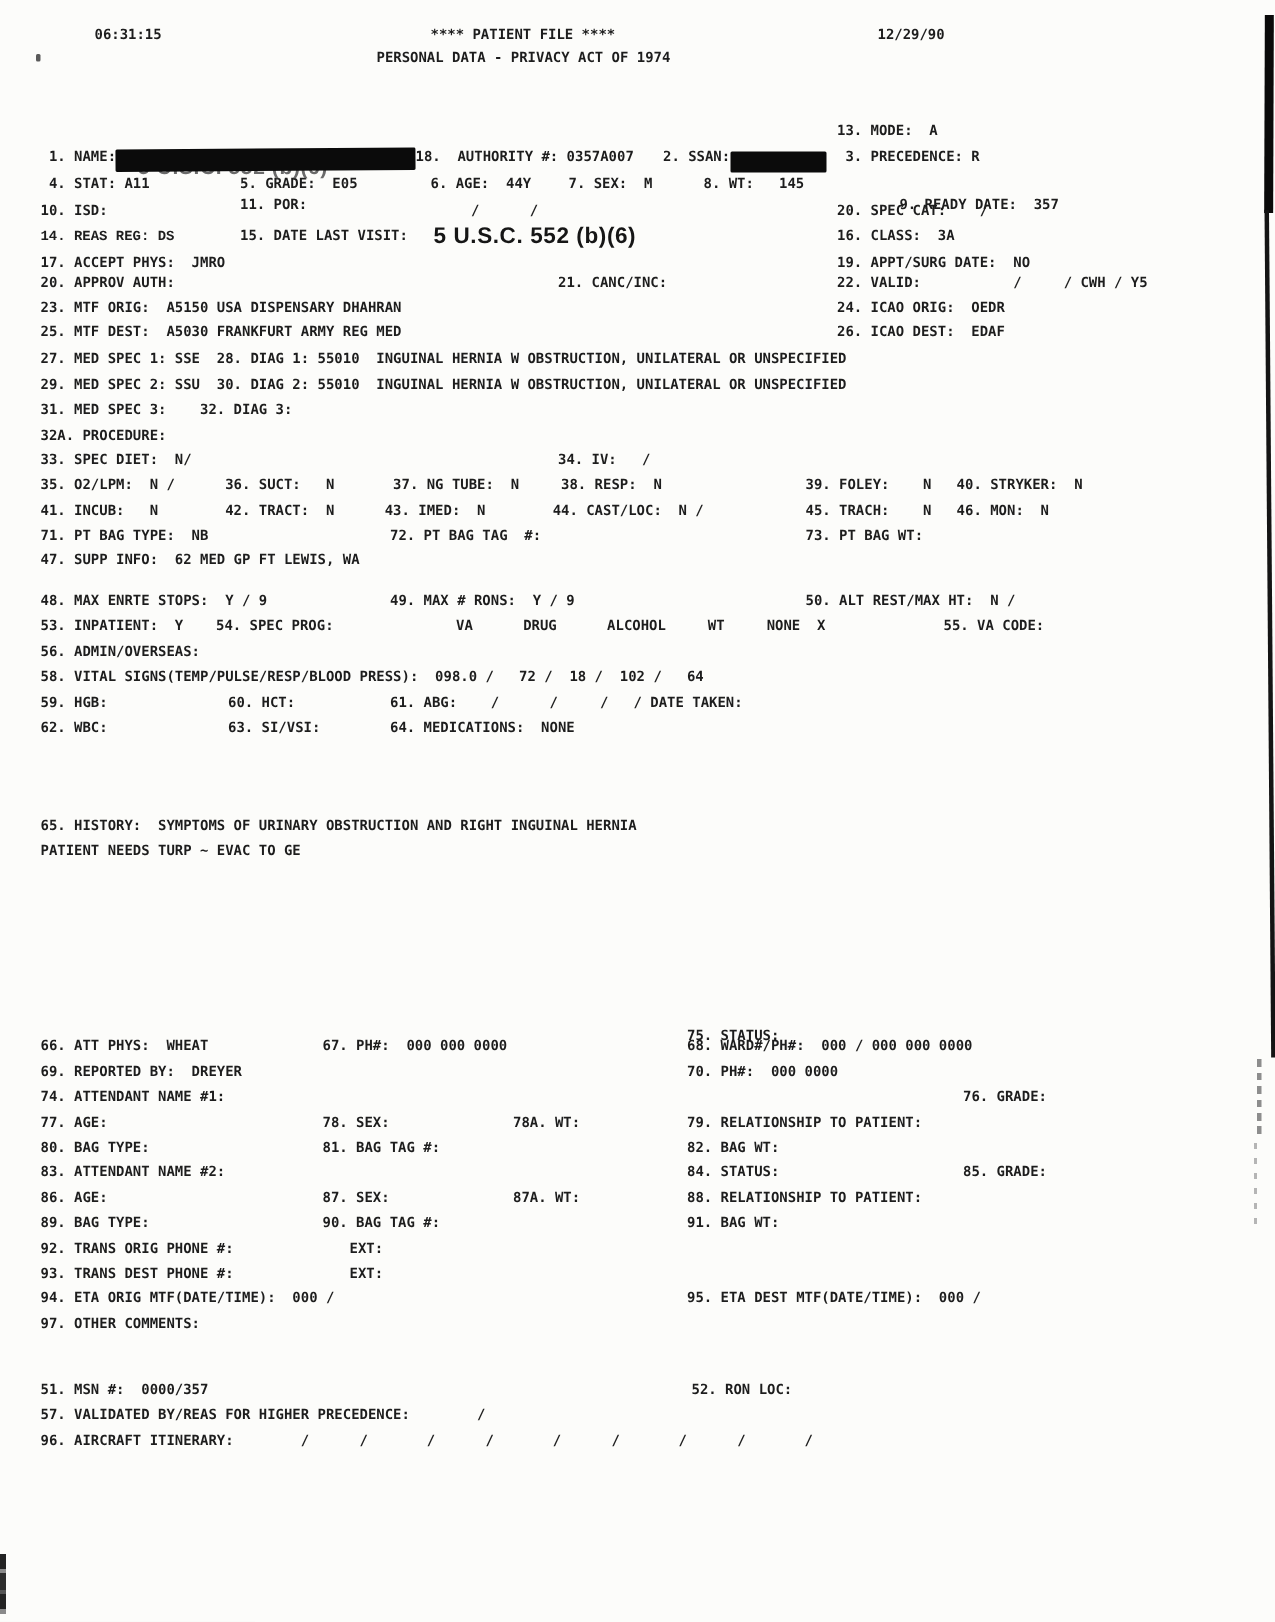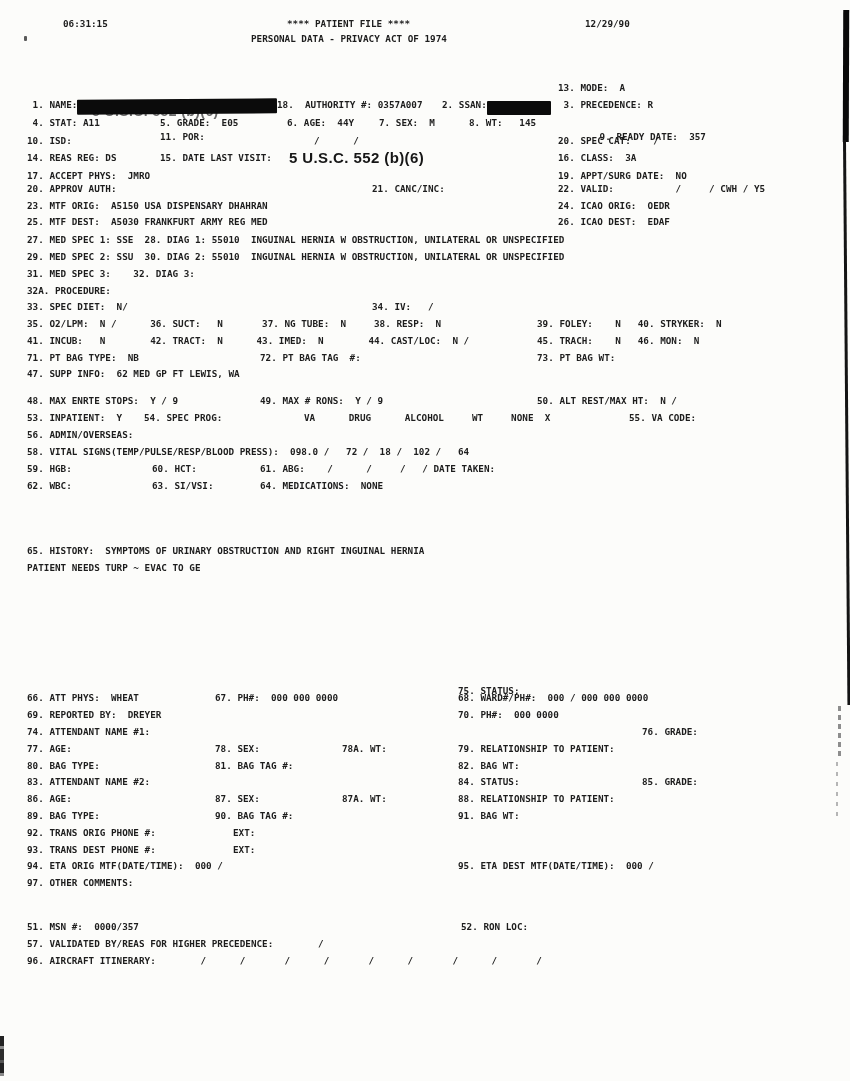--- a/index.html
+++ b/index.html
@@ -84,21 +84,21 @@
       <div class="ln" style="left: 27px; top: 117px;"> 4. STAT: A11</div>
       <div class="ln" style="left: 160px; top: 117px;">5. GRADE:  E05</div>
       <div class="ln" style="left: 287px; top: 117px;">6. AGE:  44Y</div>
       <div class="ln" style="left: 379px; top: 117px;">7. SEX:  M</div>
       <div class="ln" style="left: 469px; top: 117px;">8. WT:   145</div>
       <div class="ln" style="left: 558px; top: 131px; margin-left: 36px;"> 9. READY DATE:  357</div>
       <div class="ln" style="left: 27px; top: 135px;">10. ISD:</div>
       <div class="ln" style="left: 160px; top: 131px;">11. POR:</div>
       <div class="ln" style="left: 314px; top: 135px;">/      /</div>
       <div class="ln" style="left: 558px; top: 135px;">20. SPEC CAT:    /</div>
-      <div class="ln" style="left: 27px; top: 152px;">14. REAS REG: DS</div>
+      <div class="ln" style="left: 27px; top: 152px; font-family: Liberation Mono, monospace;">14. REAS REG: DS</div>
       <div class="ln" style="left: 160px; top: 152px;">15. DATE LAST VISIT:</div>
       <div class="ln" style="left: 558px; top: 152px;">16. CLASS:  3A</div>
       <div class="ln" style="left: 27px; top: 170px;">17. ACCEPT PHYS:  JMRO</div>
       <div class="ln" style="left: 558px; top: 170px;">19. APPT/SURG DATE:  NO</div>
       <div class="ln" style="left: 27px; top: 183px;">20. APPROV AUTH:</div>
       <div class="ln" style="left: 372px; top: 183px;">21. CANC/INC:</div>
       <div class="ln" style="left: 558px; top: 183px;">22. VALID:           /     / CWH / Y5</div>
       <div class="ln" style="left: 27px; top: 200px;">23. MTF ORIG:  A5150 USA DISPENSARY DHAHRAN</div>
       <div class="ln" style="left: 558px; top: 200px;">24. ICAO ORIG:  OEDR</div>
       <div class="ln" style="left: 27px; top: 216px;">25. MTF DEST:  A5030 FRANKFURT ARMY REG MED</div>

